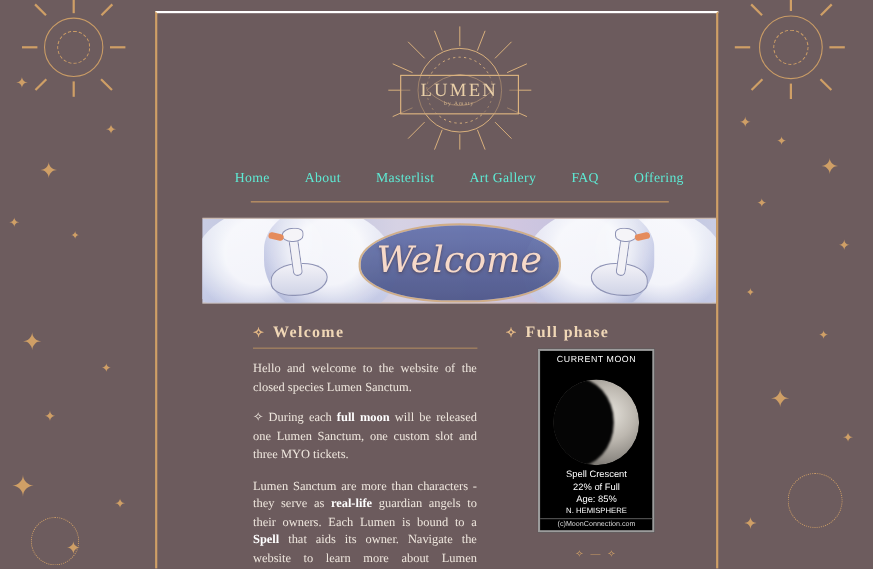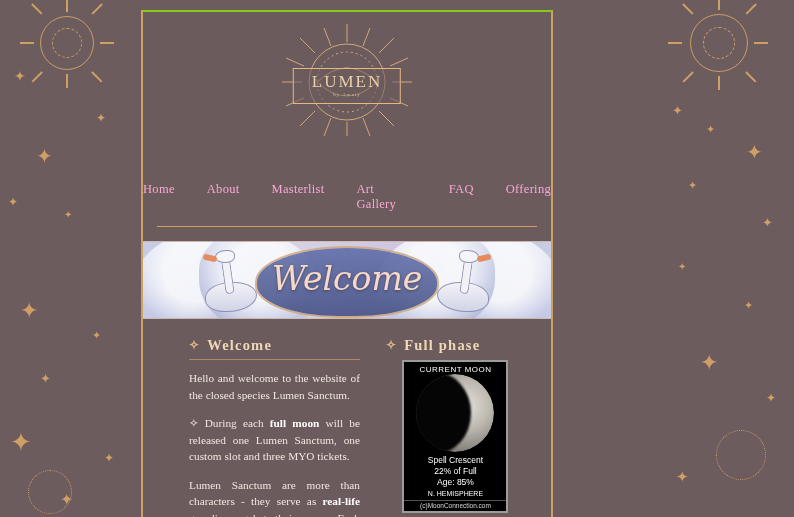--- a/index.html
+++ b/index.html
@@ -39,26 +39,27 @@
     position: absolute;
     color: #cf9f66;
     font-size: 18px;
     line-height: 1;
   }
 
   
   #frame {
     position: absolute;
     left: 141px; top: 10px;
-    width: 412px; height: 507px;
+    width: 512px; height: 507px;
     background: #6c5b5d;
     border-left: 2px solid #cf9f66;
     border-right: 2px solid #cf9f66;
-    border-top: 2px solid #84cc16;
+    border-top: 2px solid #ffffff;
     overflow: hidden;
+    padding-left: 41px;
   }
 
   
   #logo-wrap {
     position: relative;
     height: 136px;
   }
   #logo-burst {
     position: absolute;
     left: 50%; top: 8px;
@@ -89,26 +90,25 @@
   }
 
   
   #nav {
     display: flex;
     justify-content: center;
     gap: 32px;
     padding: 6px 0 8px 0;
   }
   #nav a {
-    color: #f9a8d4;
+    color: #5eead4;
     font-size: 12.5px;
     text-decoration: none;
     font-family: "Liberation Serif", serif;
     letter-spacing: .3px;
-    margin-top: 28px;
   }
   #nav-rule {
     width: 380px;
     height: 1px;
     background: #cf9f66;
     margin: 6px auto 0 auto;
   }
 
   
   #banner {
@@ -231,21 +231,21 @@
     margin: 6px auto 0 auto;
     background: #000;
     border: 2px solid #9c9c9c;
     color: #fff;
     font-family: "Liberation Sans", sans-serif;
     padding: 3px 0 2px 0;
   }
   #moon-title {
     font-size: 8px;
     letter-spacing: .5px;
-    margin-bottom: 0;
+    margin-bottom: 14px;
   }
   #moon-disc-wrap {
     width: 78px; height: 78px;
     margin: 0 auto 3px auto;
     border-radius: 50%;
     background: #111;
     position: relative;
     overflow: hidden;
   }
   #moon-disc {

